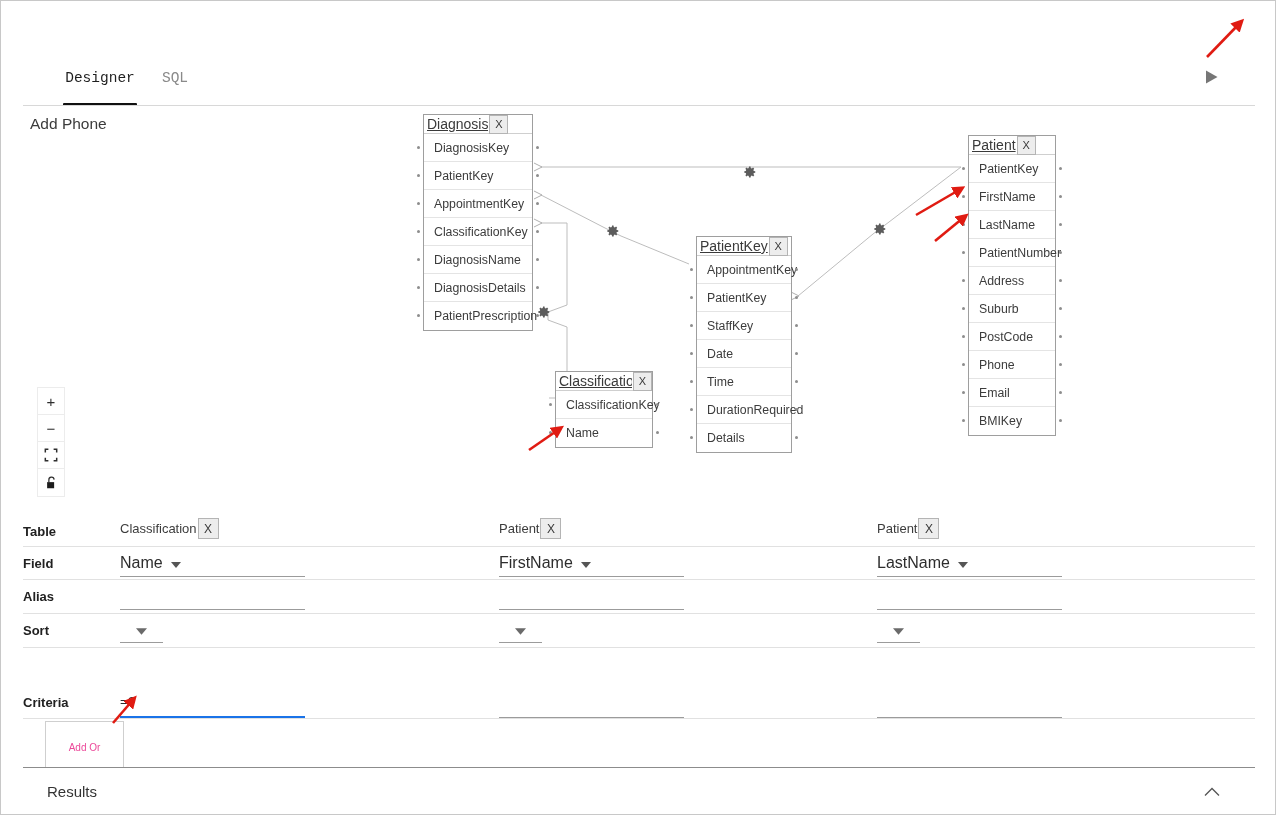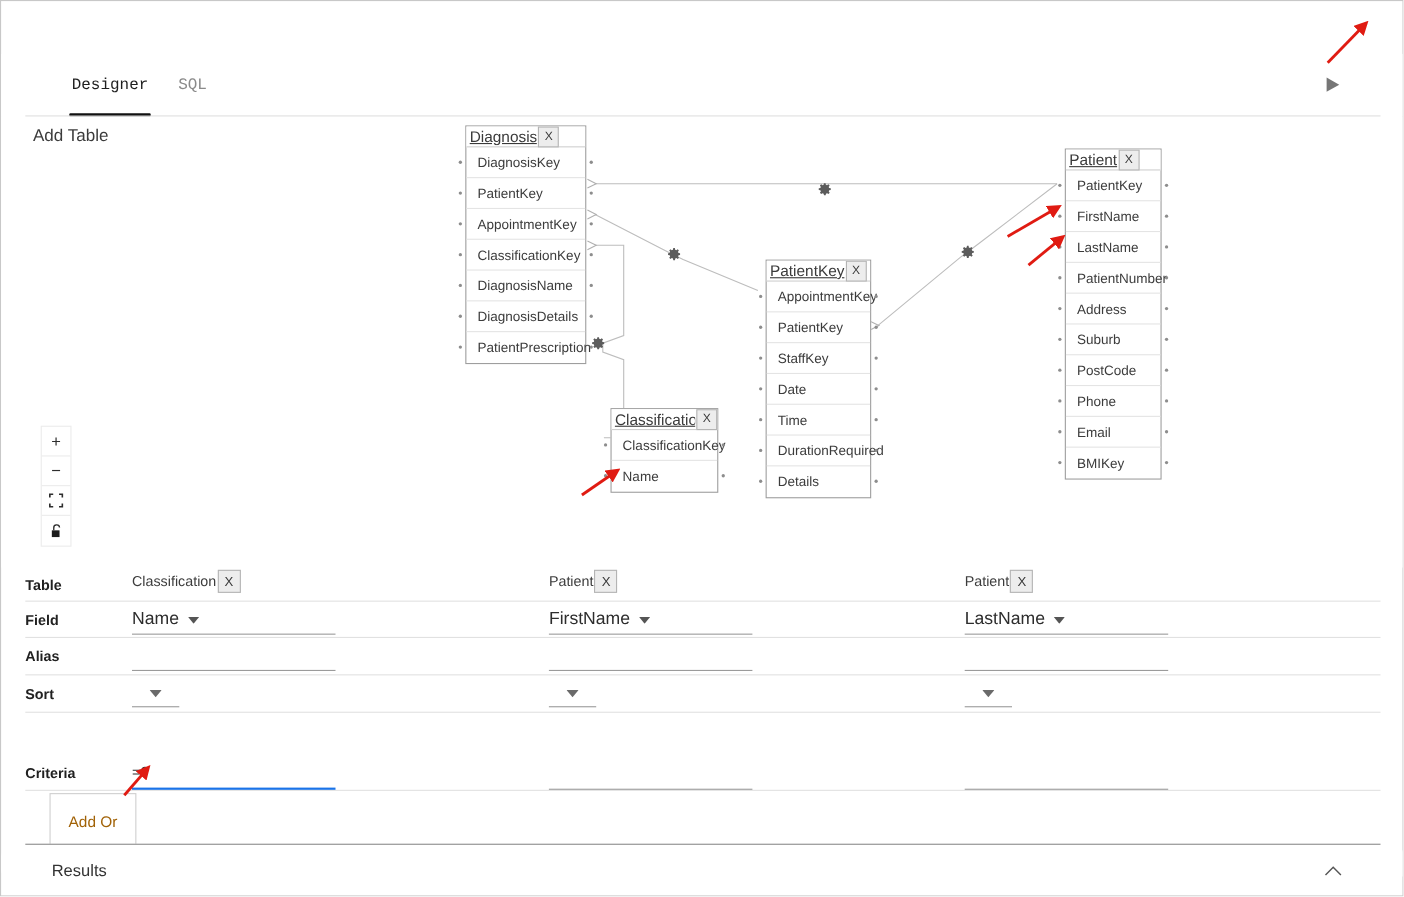--- a/index.html
+++ b/index.html
@@ -211,21 +211,21 @@
     border: none; border-bottom: 1px solid #9b9b9b;
     background: transparent; outline: none;
     font-family: "Liberation Sans", sans-serif; font-size: 13.5px; color: #2d2d2d;
     padding: 0;
   }
   .crit-in.focused { border-bottom: 2px solid #1a73e8; }
   #btn-addor {
     position: absolute; left: 22px; top: 2px;
     width: 79px; height: 52px;
     border: 1px solid #cfcfcf; background: #ffffff;
-    font-family: "Liberation Sans", sans-serif; font-size: 14px; color: #a16207;
+    font-family: "Liberation Sans", sans-serif; font-size: 10px; color: #ec4899;
     cursor: pointer;
   }
 
   
   #results {
     position: absolute; left: 0; top: 766px; width: 1276px; height: 36px;
     background: #ffffff;
     border-radius: 13px;
   }
   #results:before {
@@ -257,21 +257,21 @@
     <div class="tab" id="tab-sql">SQL</div>
     <div id="btn-run">
       <svg width="14" height="16" viewBox="0 0 14 16">
           <path d="M1 1.5L12.5 8L1 14.5Z" fill="#767676"></path>
         </svg>
     </div>
   </div>
 
   <div id="canvas">
 
-    <div id="add-table">Add Table</div>
+    <div id="add-table">Add Phone</div>
 
     <svg id="wires" viewBox="0 0 1276 410">
       <g stroke="#bdbdbd" stroke-width="1" fill="none">
 
         <path d="M540 61 L742 61 L758 61 L960 61"></path>
 
         <path d="M540 89 L604 122 L620 130 L688 158"></path>
 
         <path d="M540 117 L566 117 L566 199 L547 206 L547 214 L566 221 L566 292 L548 292"></path>
 

